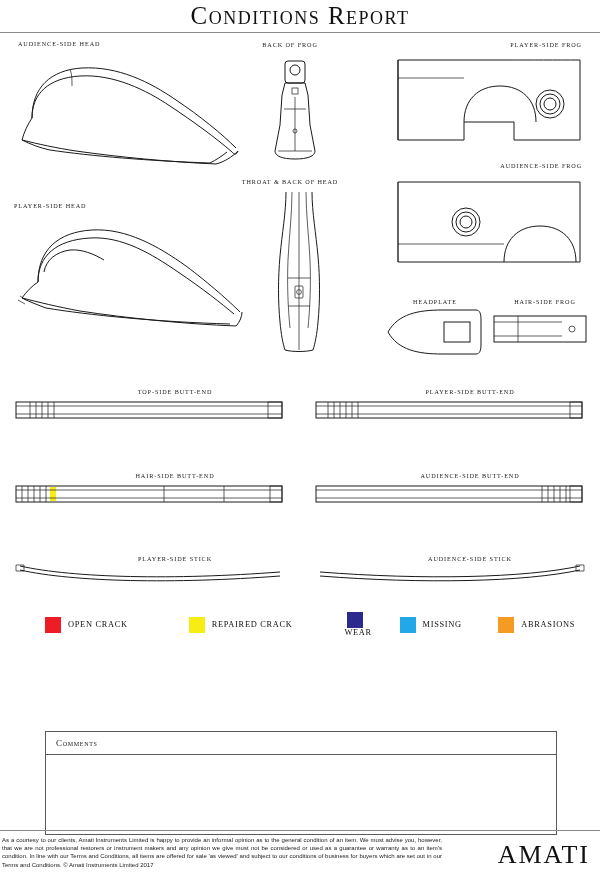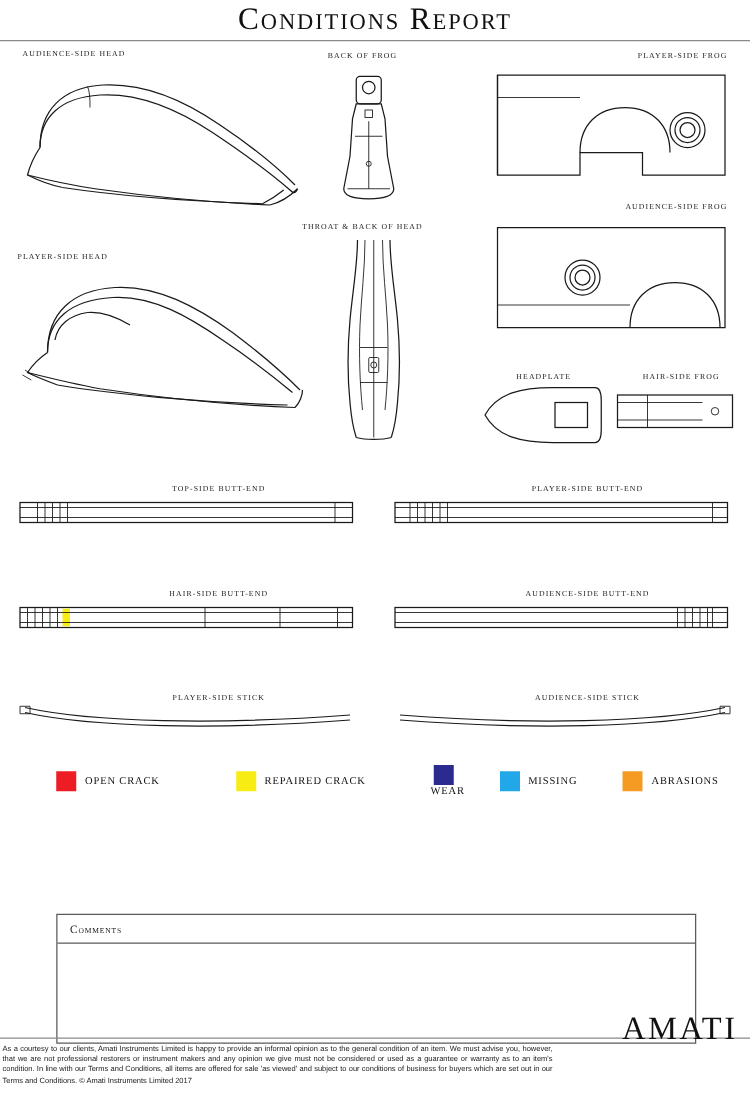--- a/index.html
+++ b/index.html
@@ -131,21 +131,21 @@
     width: 440px;
     font-family: "Liberation Sans", sans-serif;
     font-size: 6px;
     line-height: 8.2px;
     color: #1a1a1a;
     text-align: justify;
   }
   .brand {
     position: absolute;
     right: 10px;
-    top: 808px;
+    top: 840px;
     font-family: "Liberation Serif", serif;
     font-size: 26px;
     letter-spacing: 2px;
     color: #111;
   }
   .ln { fill: none; stroke: #1a1a1a; stroke-width: 1; }
   .ln-thin { fill: none; stroke: #1a1a1a; stroke-width: 0.7; }
 </style>
 </head>
 <body>

